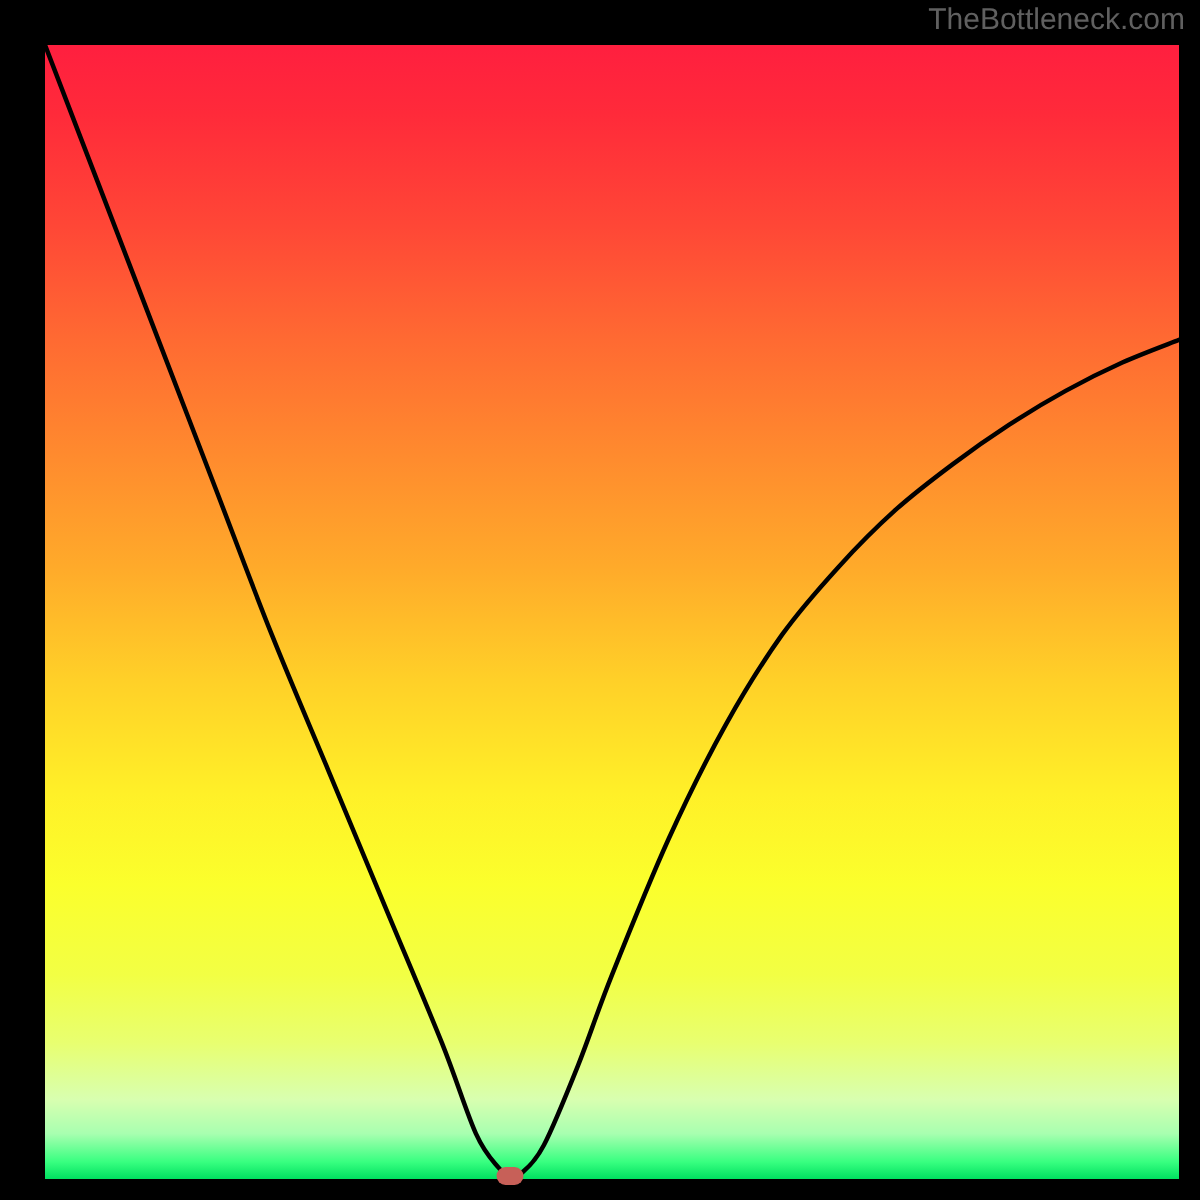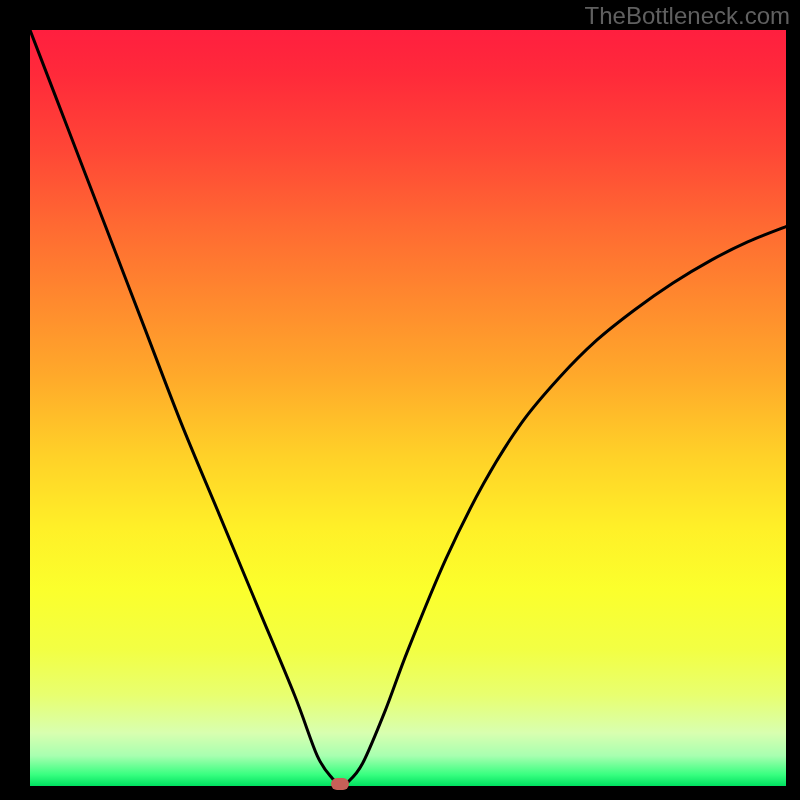--- a/index.html
+++ b/index.html
@@ -15,21 +15,21 @@
     position: relative;
     width: 800px;
     height: 800px;
     background: #000000;
   }
   .watermark {
     position: absolute;
     top: 2px;
     right: 10px;
     color: #606060;
-    font-size: 24px;
+    font-size: 20px;
     font-weight: 400;
     z-index: 10;
     letter-spacing: 0px;
   }
   .plot-area {
     position: absolute;
     left: 30px;
     top: 30px;
     width: 756px;
     height: 756px;

